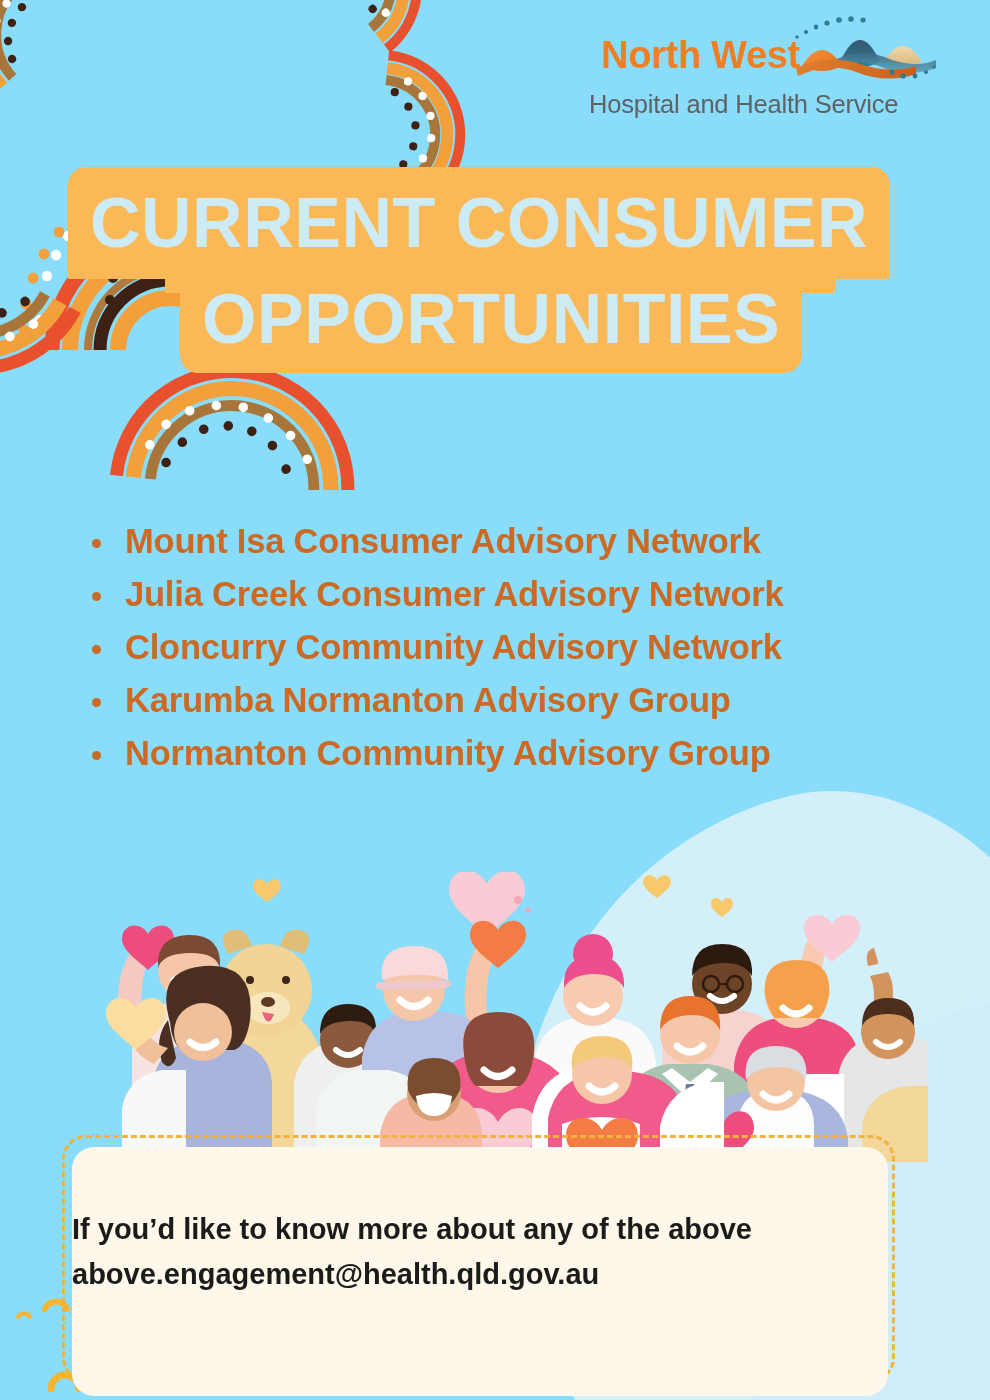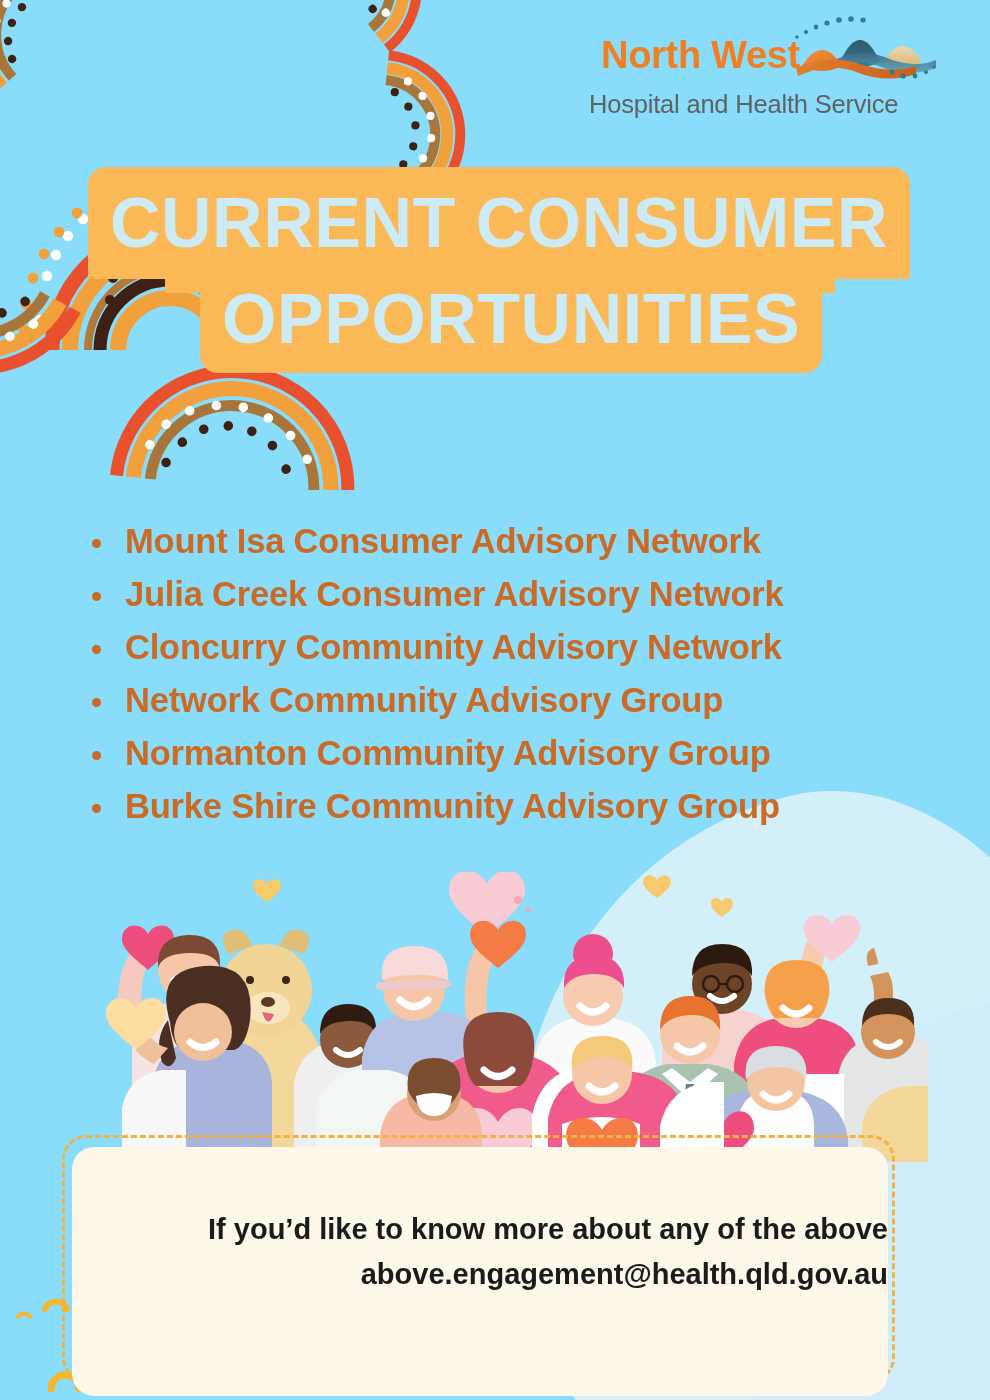--- a/index.html
+++ b/index.html
@@ -95,21 +95,20 @@
     position: absolute;
     background: #FBB857;
     color: #CCEBF4;
     font-weight: bold;
     font-size: 70px;
     letter-spacing: 0.5px;
     line-height: 1;
     white-space: nowrap;
     display: flex;
     align-items: center;
-    margin-left: 20px;
   }
   .title-line-1 {
     left: 68px;
     top: 0px;
     height: 112px;
     padding: 0 22px;
     border-radius: 18px 18px 0 0;
   }
   .title-line-2 {
     left: 180px;
@@ -189,21 +188,21 @@
     position: absolute;
     left: 72px;
     top: 1147px;
     width: 816px;
     height: 249px;
     background: #FDF8E9;
     border-radius: 22px;
     box-sizing: border-box;
     display: flex;
     flex-direction: column;
-    align-items: flex-end;
+    align-items: flex-start;
     justify-content: flex-start;
     padding-top: 60px;
   }
   .footer-text {
     color: #1B1B1B;
     font-weight: bold;
     font-size: 29px;
     line-height: 45px;
     text-align: center;
     max-width: 740px;
@@ -523,23 +522,22 @@
   <div class="title-wrap">
     <div class="title-join"></div>
     <div class="title-line title-line-1">CURRENT CONSUMER</div>
     <div class="title-line title-line-2">OPPORTUNITIES</div>
   </div>
 
   <ul class="bullets">
     <li>Mount Isa Consumer Advisory Network</li>
     <li>Julia Creek Consumer Advisory Network</li>
     <li>Cloncurry Community Advisory Network</li>
-    <li>Network Community Advisory Group</li>
+    <li>Karumba Normanton Advisory Group</li>
     <li>Normanton Community Advisory Group</li>
-    <li>Burke Shire Community Advisory Group</li>
   </ul>
 
   <div class="people">
     <svg width="866" height="290" viewBox="0 0 866 290" xmlns="http://www.w3.org/2000/svg">
       <g>
 
         <path d="M205 12 c-4-7-14-6-14 2 c0 6 9 12 14 16 c5-4 14-10 14-16 c0-8-10-9-14-2z" fill="#F7C96A"></path>
         <path d="M595 8 c-4-7-14-6-14 2 c0 6 9 12 14 16 c5-4 14-10 14-16 c0-8-10-9-14-2z" fill="#F7C96A"></path>
         <path d="M660 30 c-3-6-11-5-11 2 c0 5 7 10 11 13 c4-3 11-8 11-13 c0-7-8-8-11-2z" fill="#F7C96A"></path>
         <path d="M228 112 c-3-6-11-5-11 2 c0 5 7 10 11 13 c4-3 11-8 11-13 c0-7-8-8-11-2z" fill="#F7C96A"></path>

